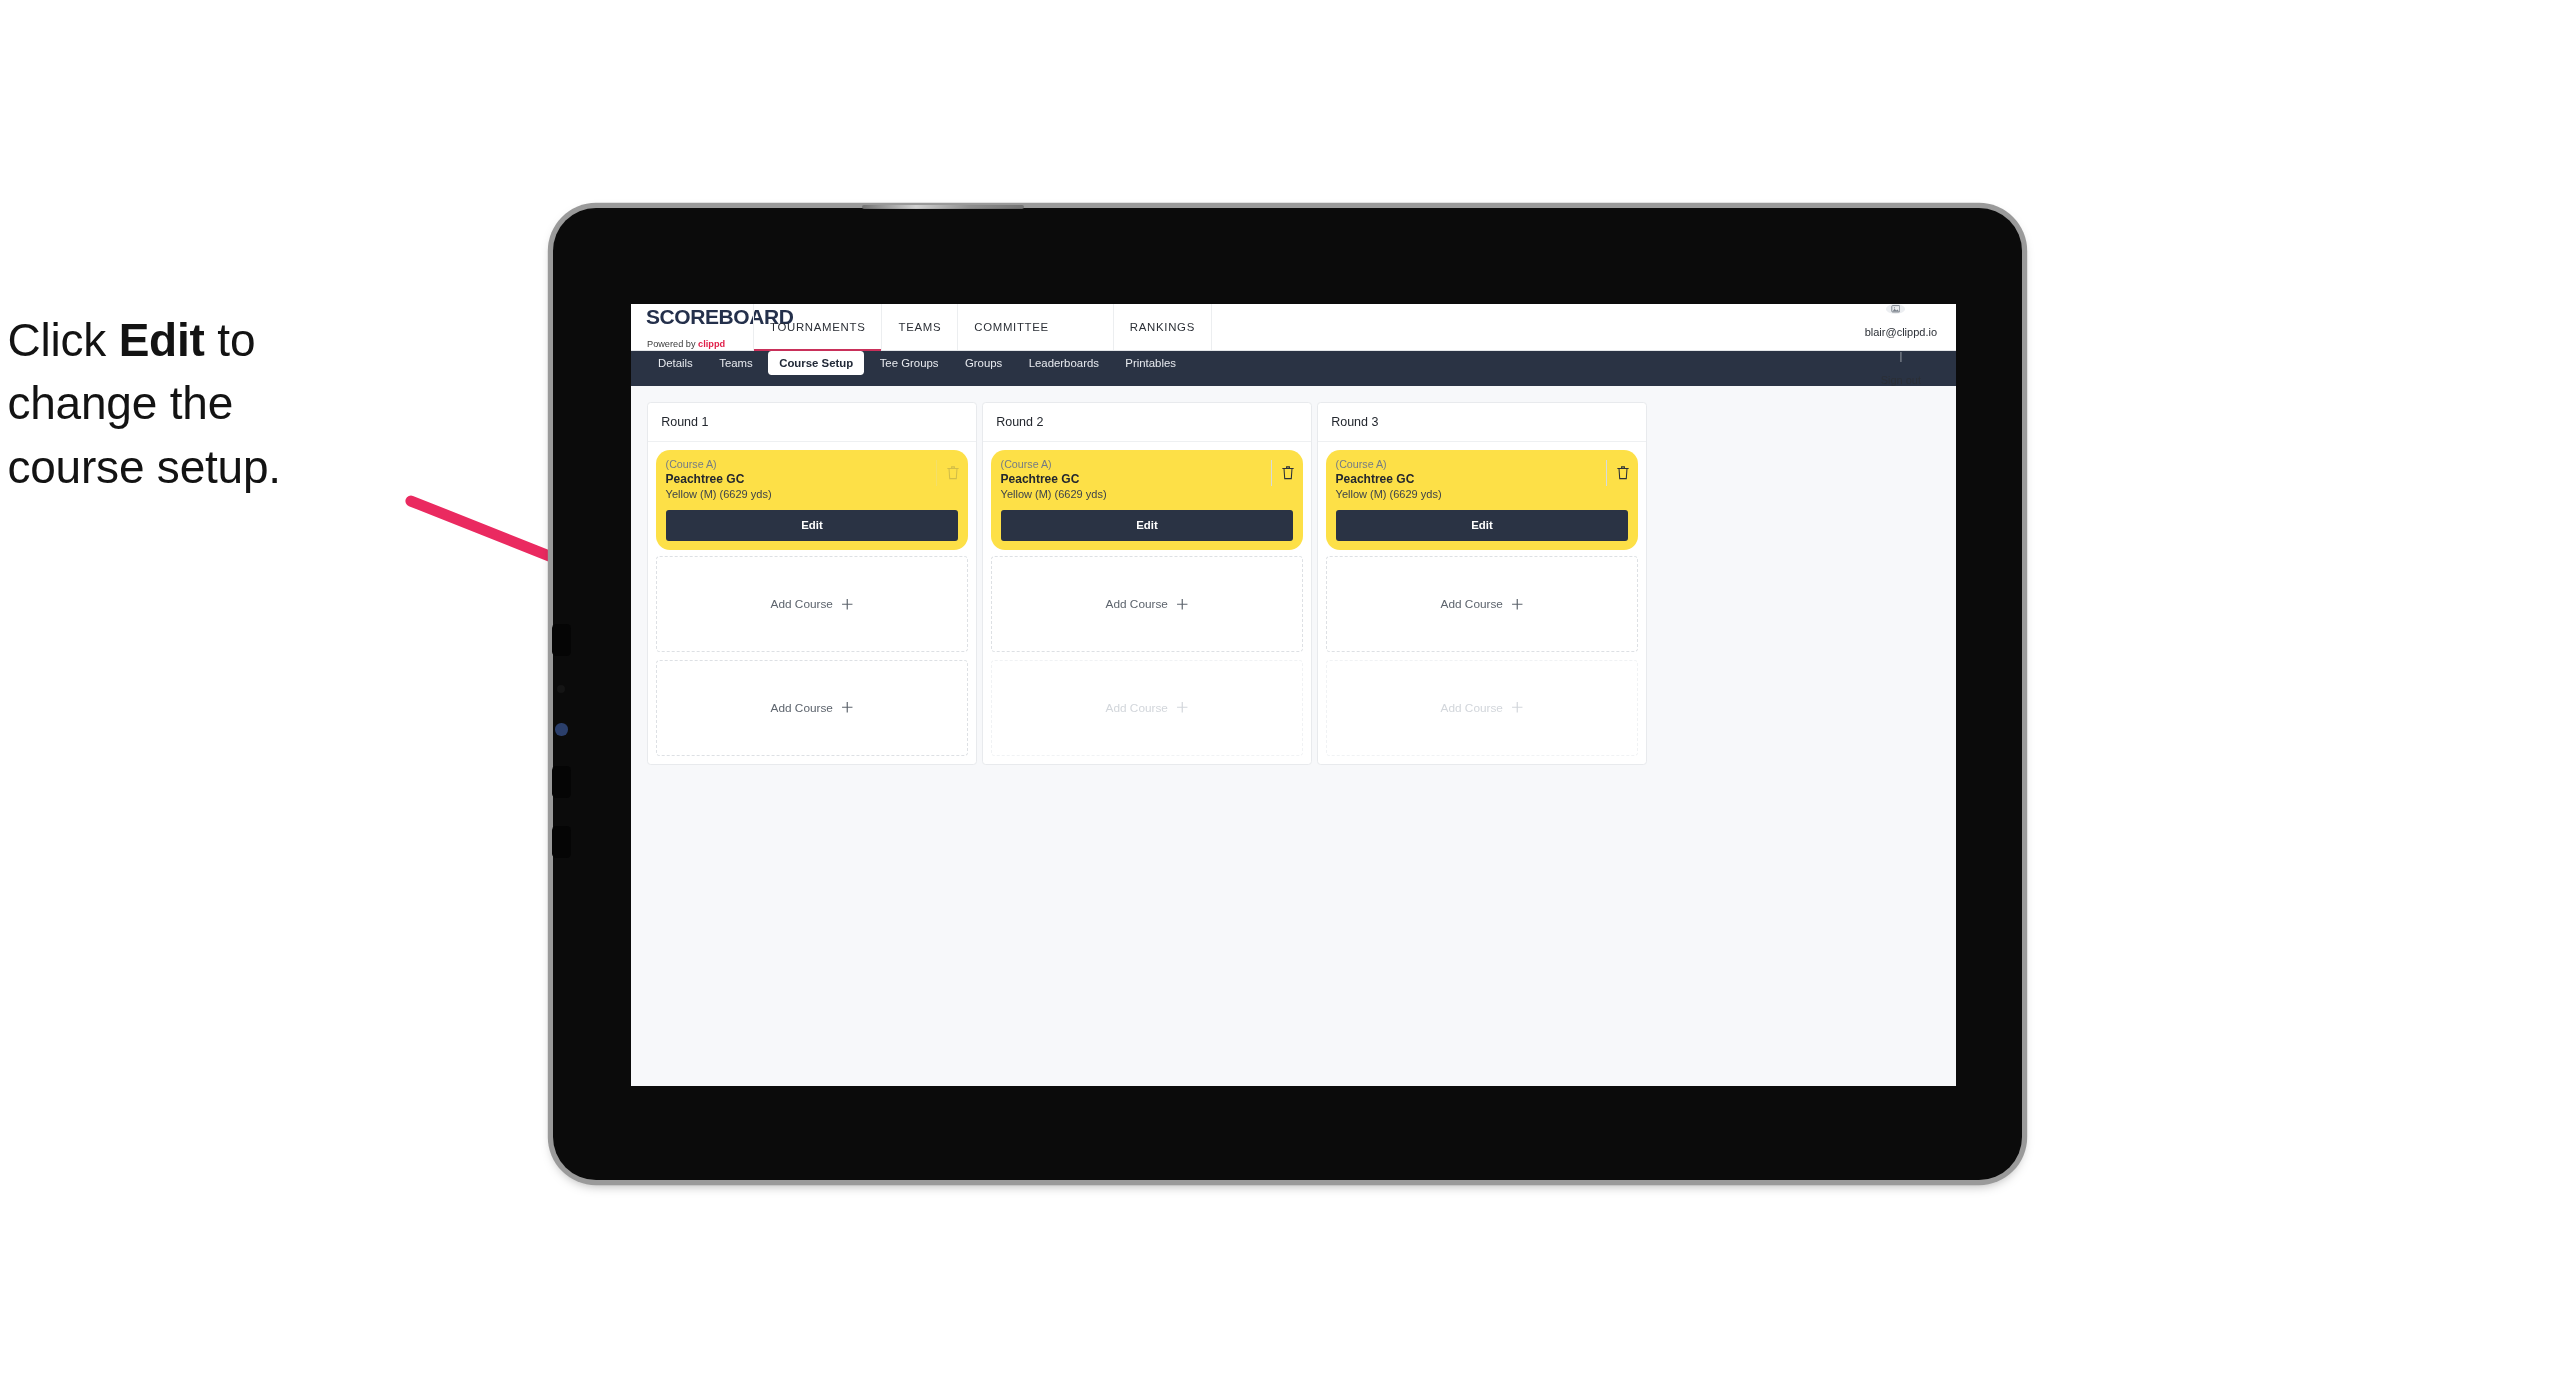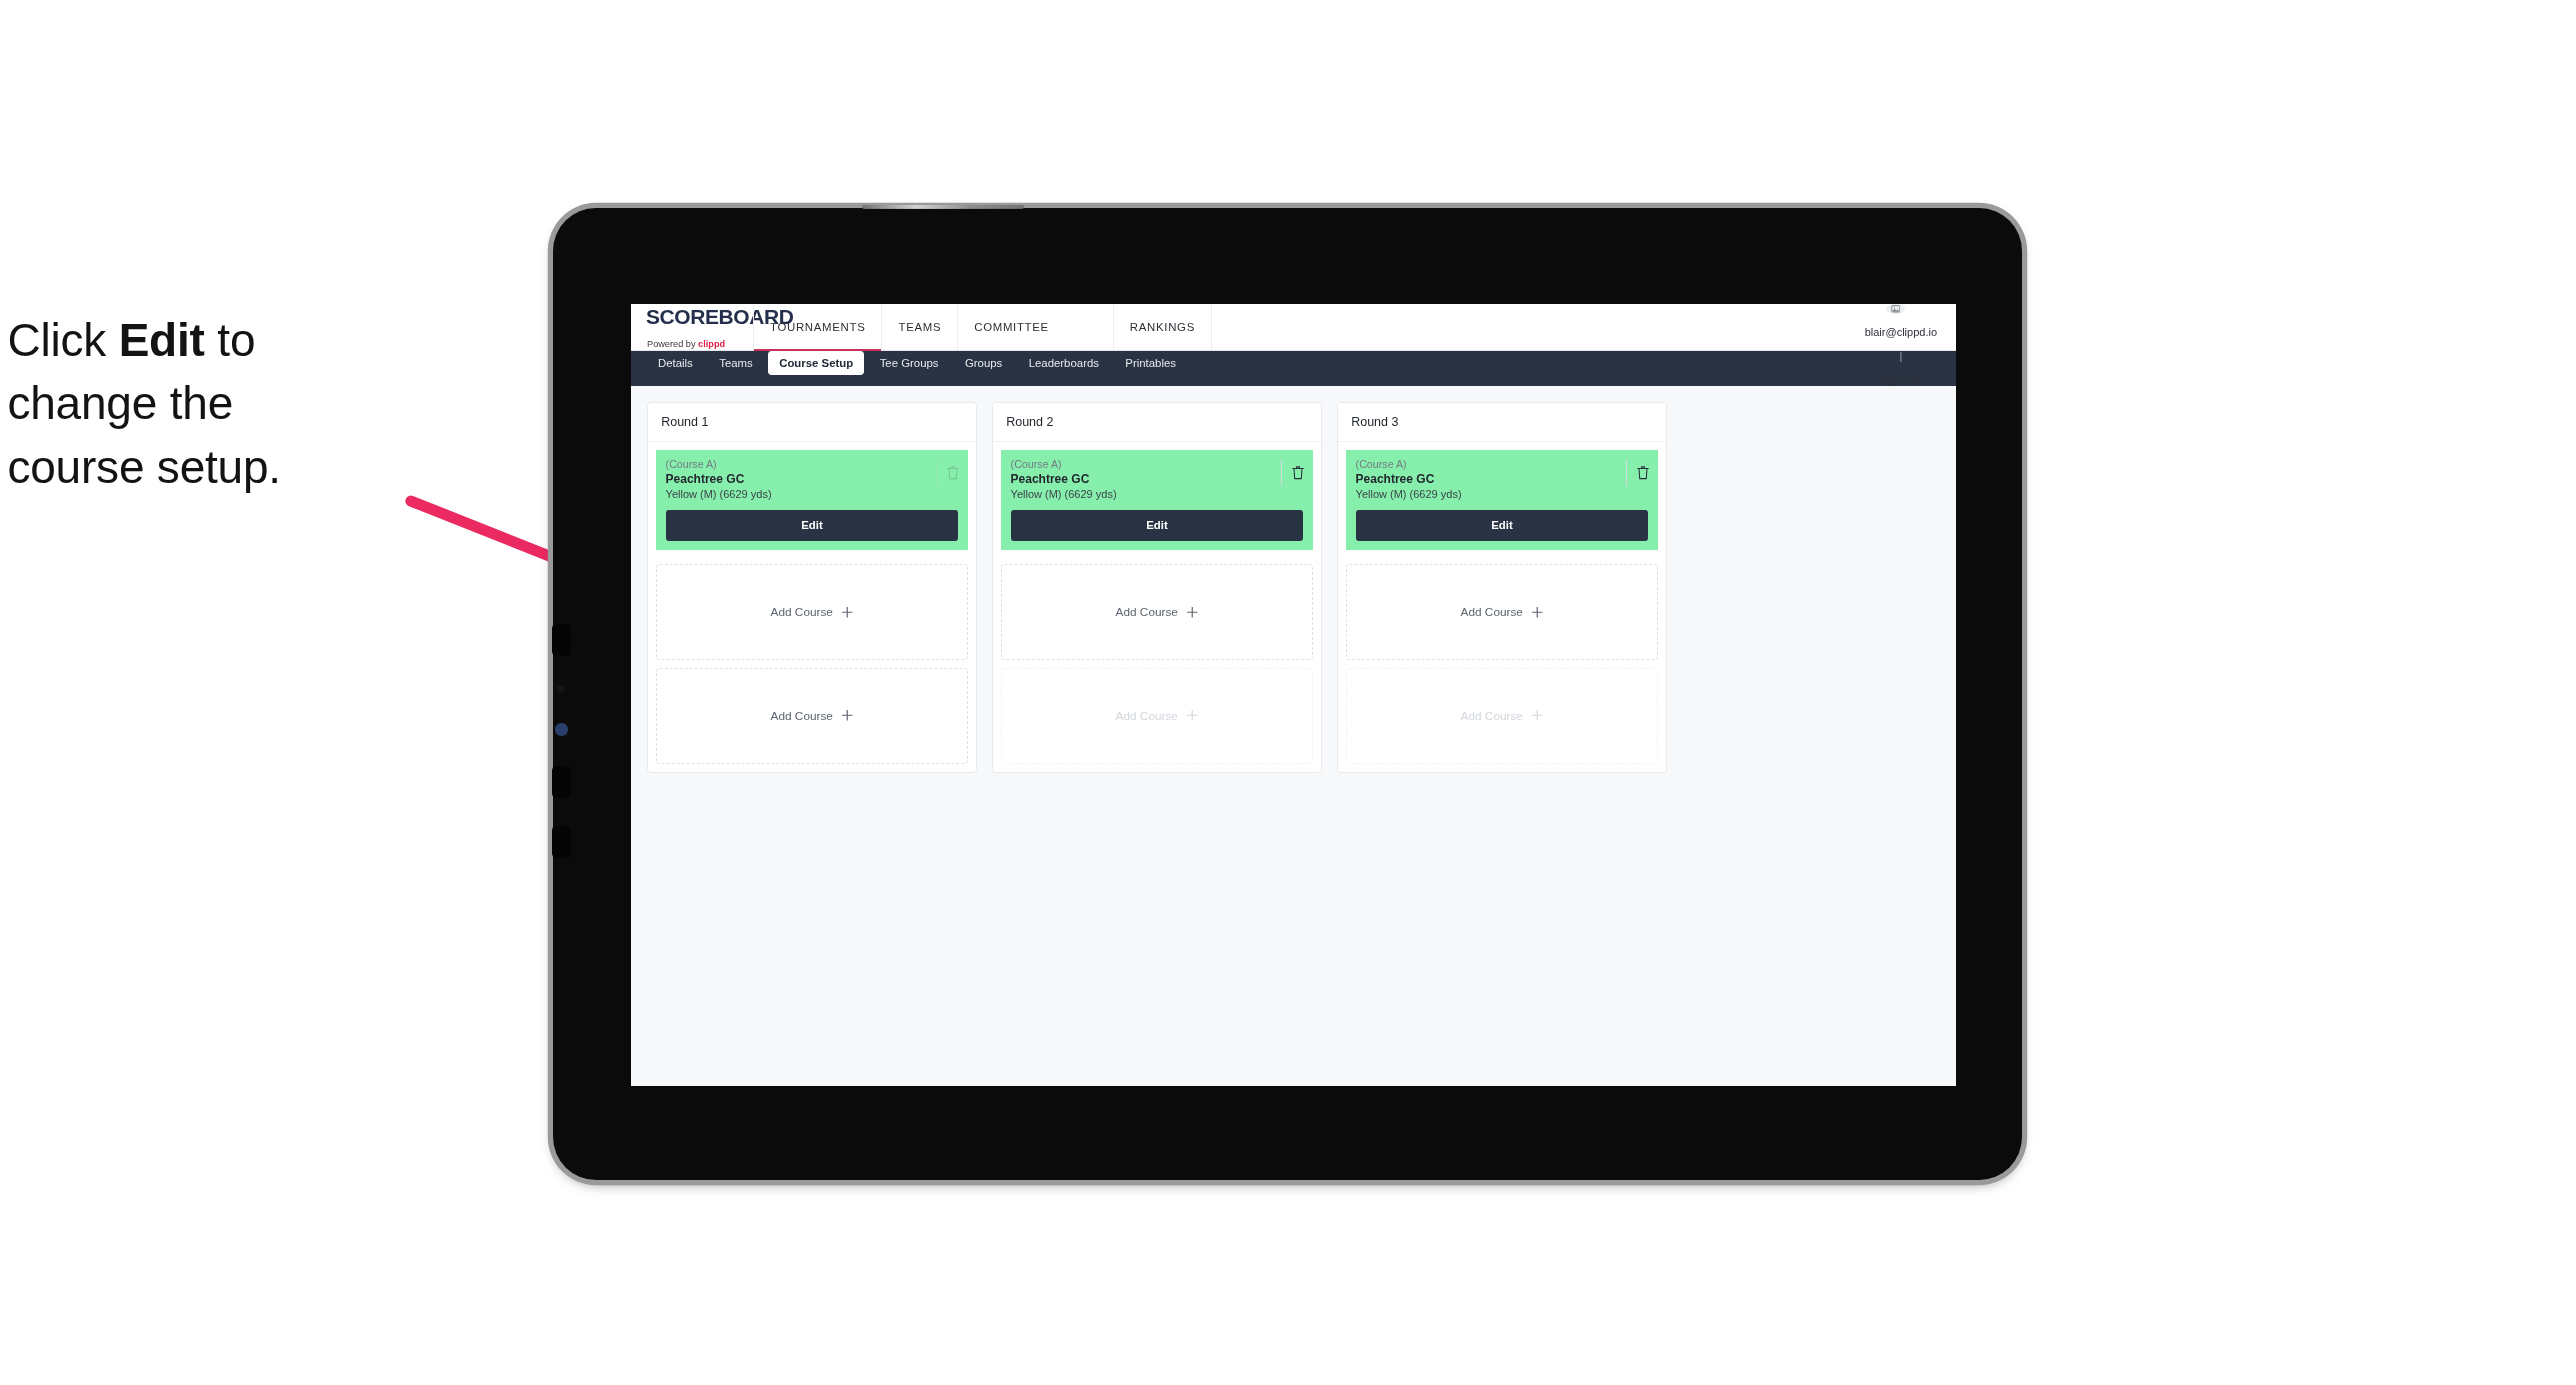--- a/index.html
+++ b/index.html
@@ -120,34 +120,34 @@
   .subbar{
     height:35px;background:#2a3344;display:flex;align-items:flex-start;
     padding-left:16px;gap:4.4px;
   }
   .subtab{
     font-size:11.4px;color:#e7eaef;padding:5.9px 11px;border-radius:3.7px;cursor:pointer;
   }
   .subtab.active{background:#ffffff;color:#222a38;font-weight:bold;}
 
   
-  .content{padding:16px 0 0 16px;display:flex;gap:15px;align-items:flex-start;}
+  .content{padding:16px 0 0 16px;display:flex;gap:5px;align-items:flex-start;}
   .round-col{
     width:330px;background:#ffffff;border:0.7px solid #e8eaed;border-radius:3.7px;
     box-sizing:border-box;
   }
   .round-head{
     padding:11.8px 13.2px;border-bottom:0.7px solid #eef0f2;
     font-size:12.5px;color:#23272e;
   }
   .round-body{padding:8px 8px 8px 8px;}
 
   .course-card{
-    background:#86efac;border-radius:0;padding:8.8px 9.6px 9.6px 9.6px;
-    position:relative;margin-bottom:14px;
+    background:#fde047;border-radius:14px;padding:8.8px 9.6px 9.6px 9.6px;
+    position:relative;margin-bottom:6px;
   }
   .course-label{font-size:10.7px;color:#747b85;margin-bottom:1.5px;}
   .course-name{font-size:12px;font-weight:bold;color:#23272e;margin-bottom:2.2px;}
   .course-tee{font-size:11px;color:#3d434b;}
   .card-tools{
     position:absolute;right:8px;top:10.3px;display:flex;align-items:center;gap:9.6px;
   }
   .tool-div{width:0.7px;height:26.5px;background:#d6dade;}
   .trash{width:14px;height:15.5px;cursor:pointer;}
   .faded{opacity:.22;}

